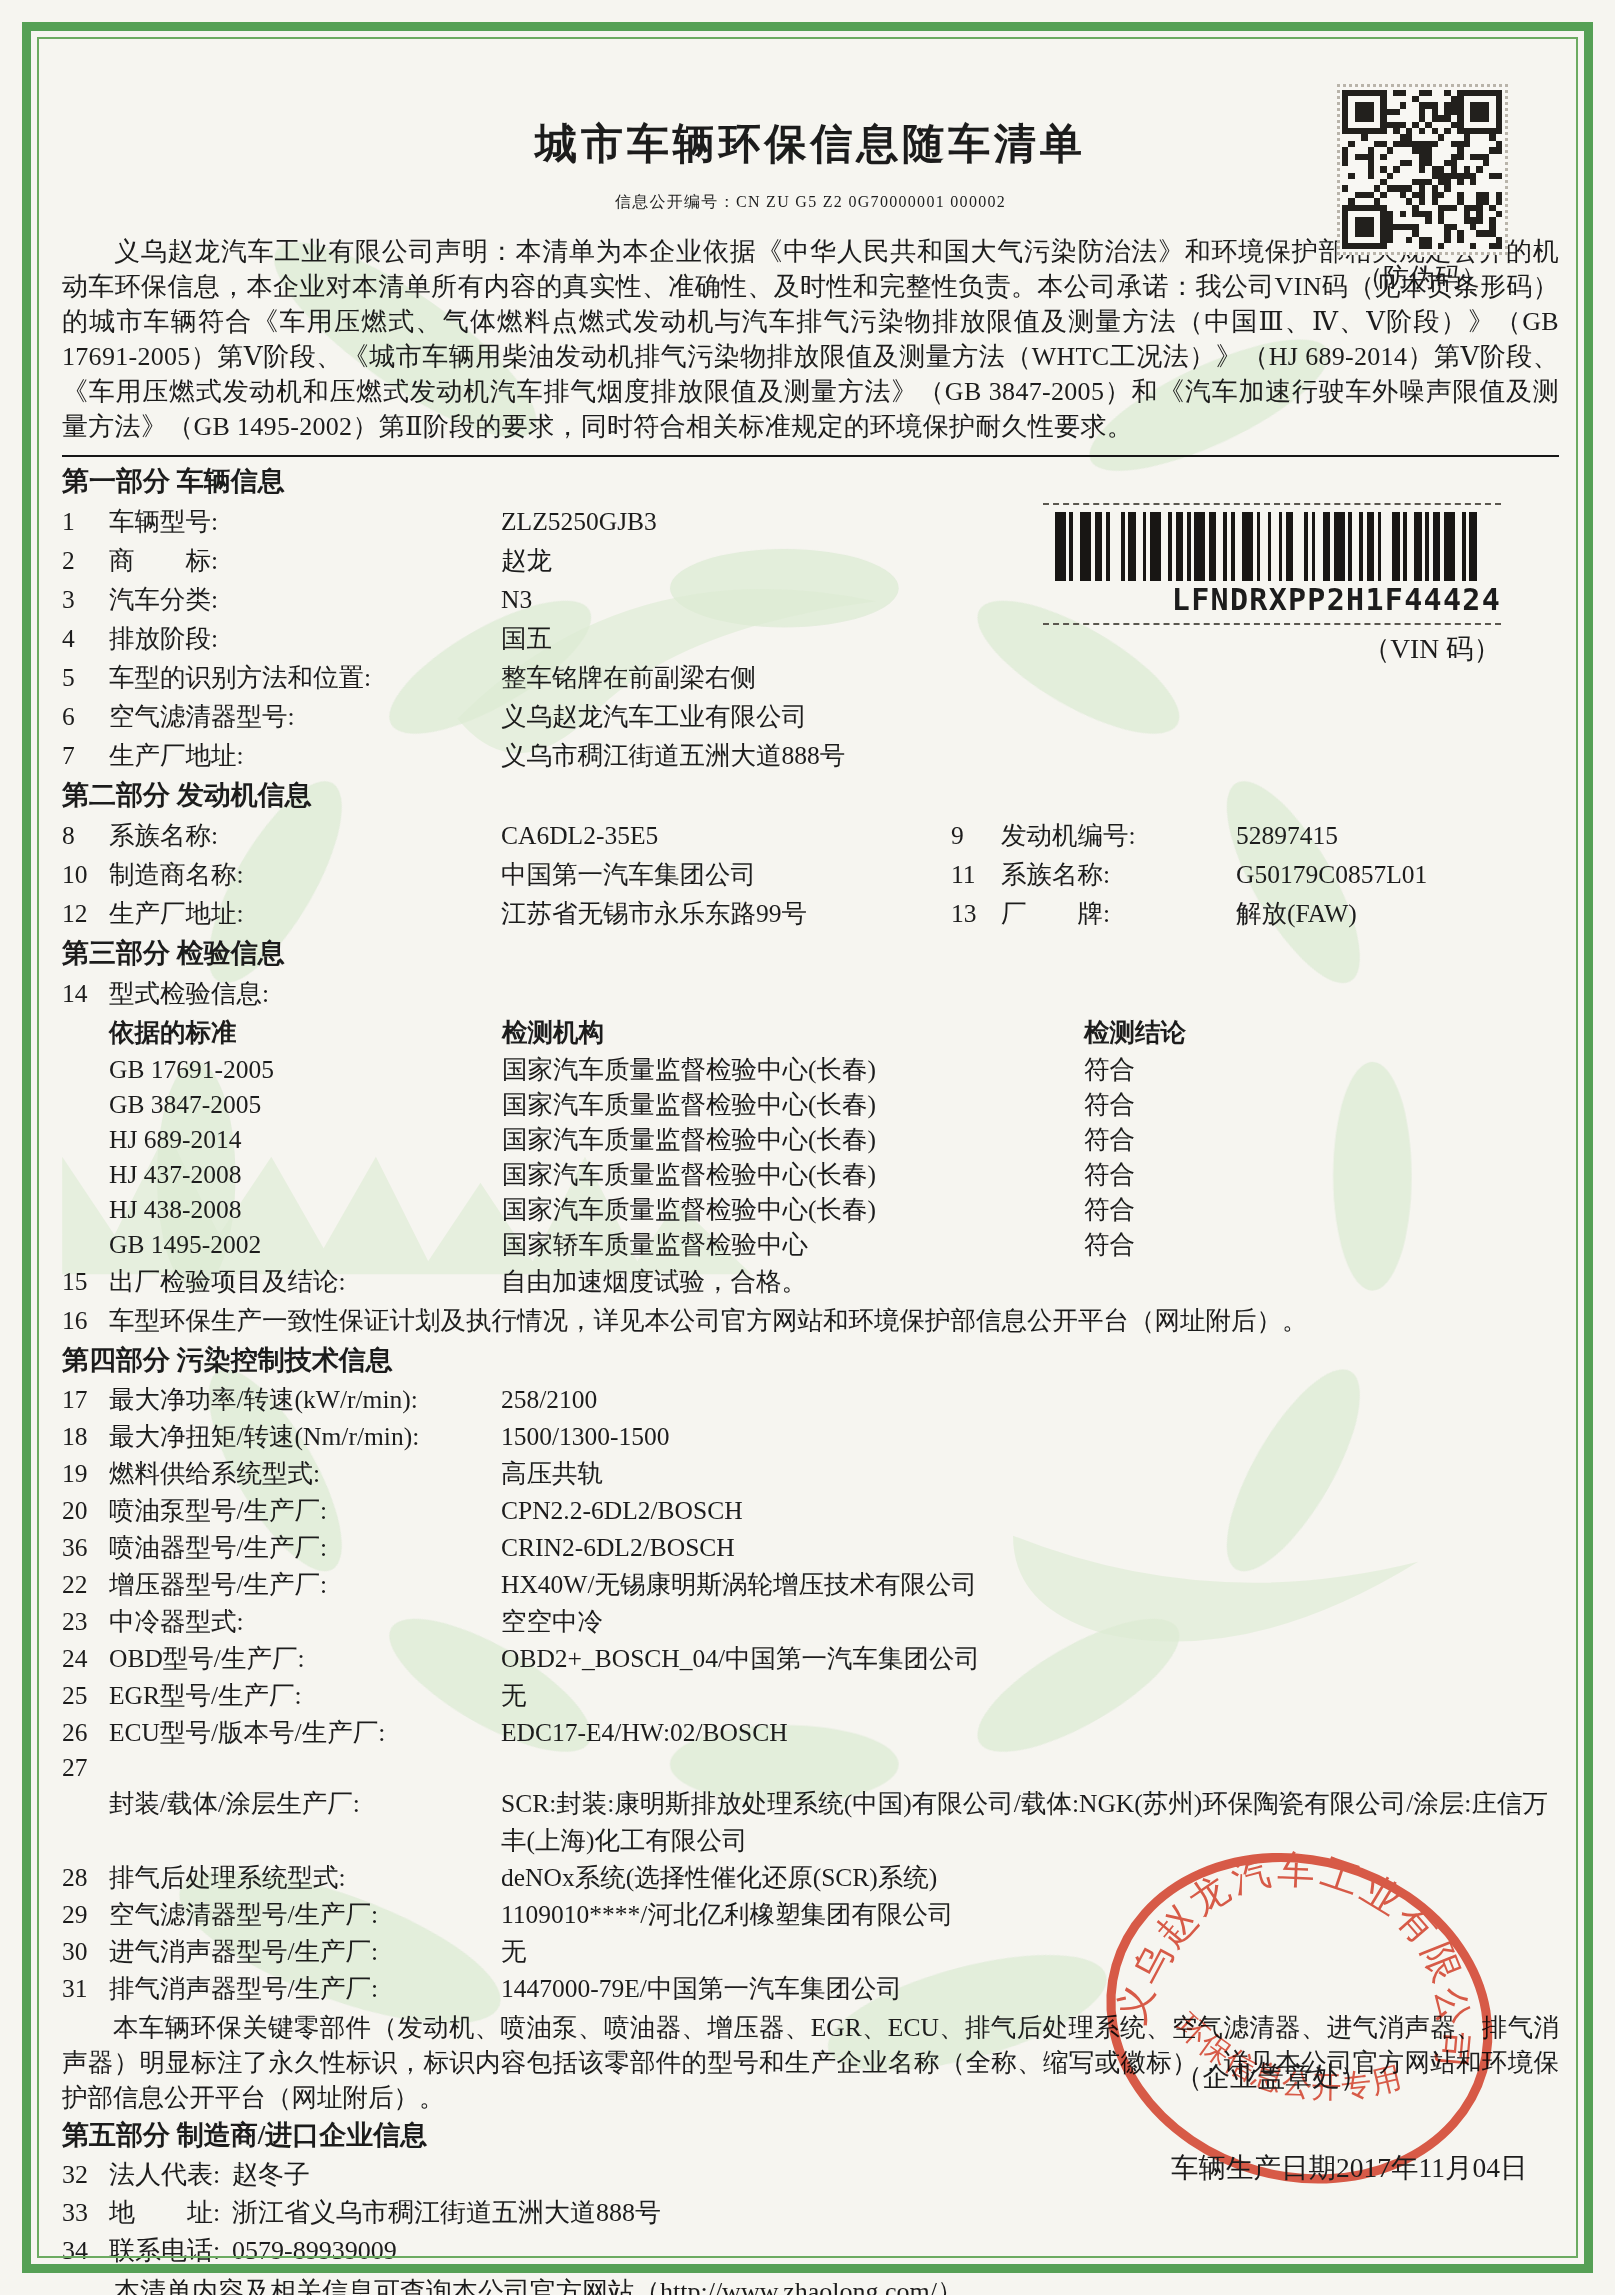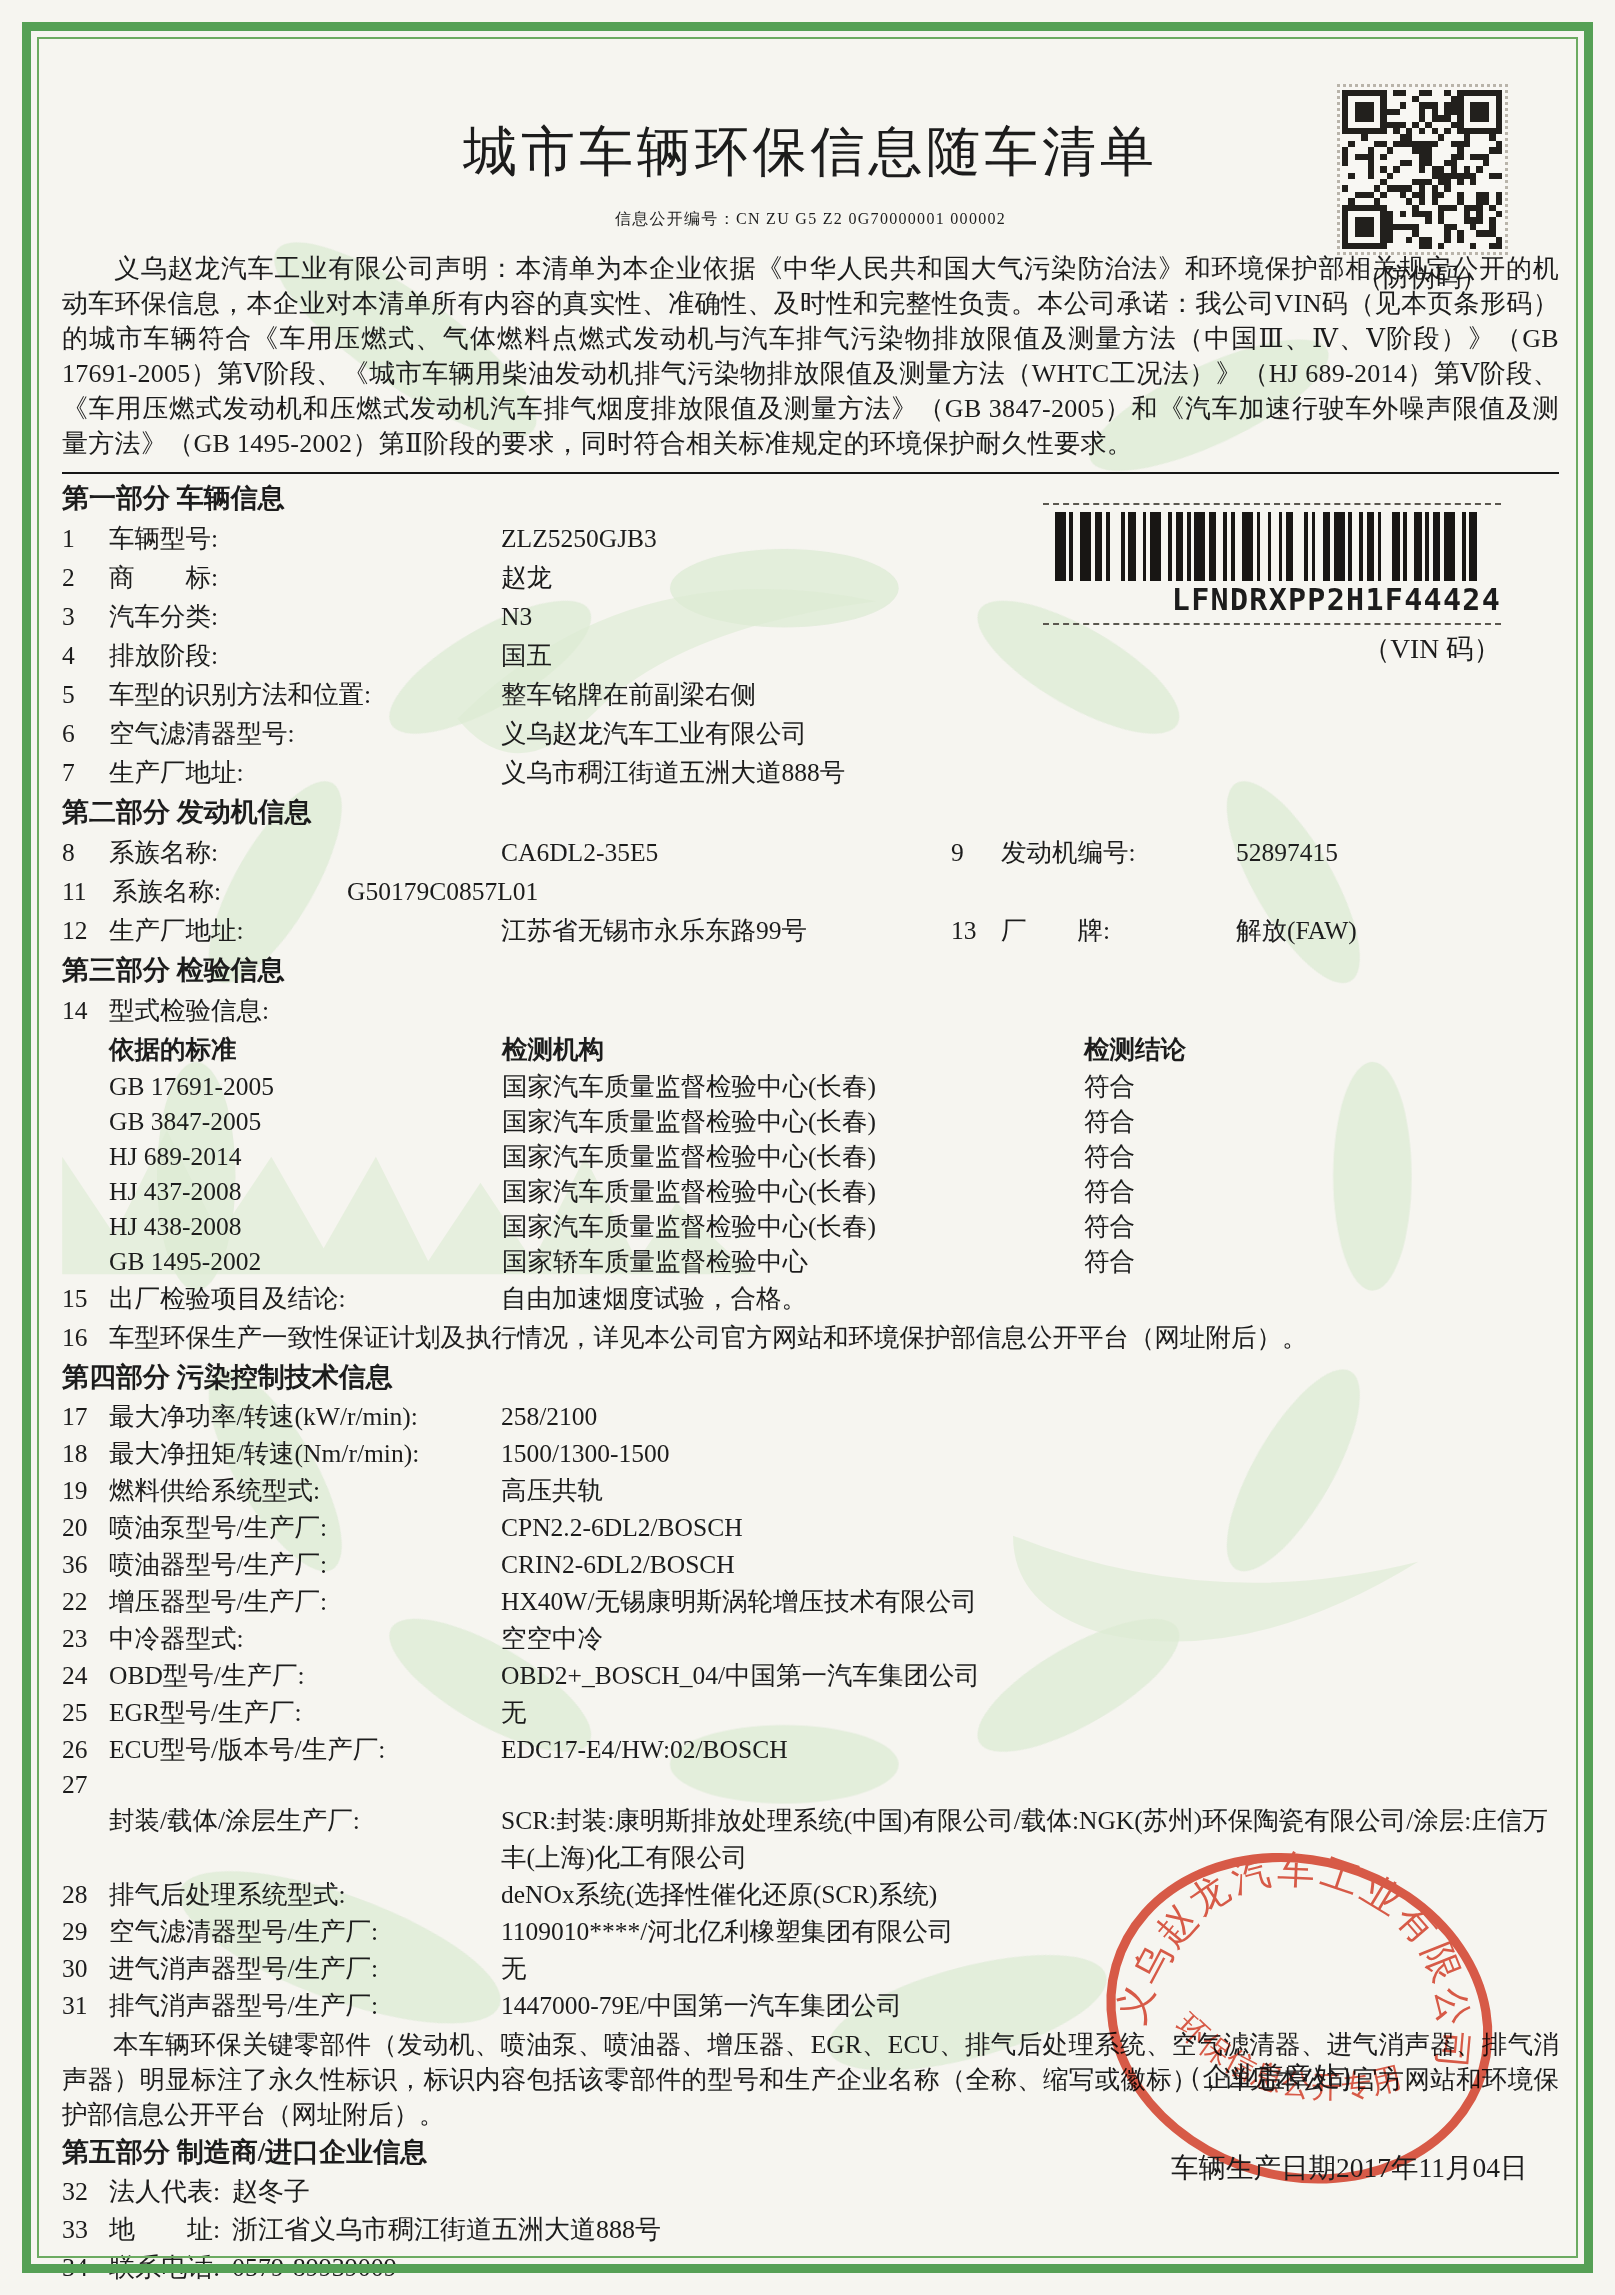--- a/index.html
+++ b/index.html
@@ -8,21 +8,21 @@
     background:#f6f5f0;overflow:hidden;
     font-family:"Liberation Serif","DejaVu Serif",serif;
     color:#1c1c1c;
   }
   .frame-outer{position:absolute;inset:22px;border:9.8px solid #55a055;pointer-events:none;z-index:5;}
   .frame-inner{position:absolute;inset:37px;border:2px solid #6cab61;pointer-events:none;z-index:5;}
   .watermark{position:absolute;left:0;top:0;z-index:0;}
   .content{position:relative;z-index:1;padding:78px 56px 0 62px;}
 
   .title{
-    text-align:center;font-size:54px;font-weight:400;letter-spacing:3.9px;
+    text-align:center;font-size:42px;font-weight:700;letter-spacing:3.9px;
     margin-top:38px;
   }
   .subtitle{text-align:center;font-size:16px;margin-top:19.6px;letter-spacing:1.3px;}
   .decl{
     font-size:26px;line-height:35px;text-align:justify;margin-top:21px;
     text-indent:2em;letter-spacing:0.3px;
   }
   .black-rule{border:none;border-top:2.6px solid #161616;margin:11.8px 0 3.9px 0;}
 
   .sec-header{font-size:27px;font-weight:700;line-height:41px;}
@@ -546,20 +546,25 @@
         <span class="lbl">系族名称:</span>
         <span class="val">CA6DL2-35E5</span>
       </span>
       <span class="p2r">
         <span class="num">9</span>
         <span class="lbl">发动机编号:</span>
         <span class="val">52897415</span>
       </span>
     </div>
     <div class="p2row">
+      <span class="p2l">
+        <span class="num">10</span>
+        <span class="lbl">制造商名称:</span>
+        <span class="val">中国第一汽车集团公司</span>
+      </span>
       <span class="p2r">
         <span class="num">11</span>
         <span class="lbl">系族名称:</span>
         <span class="val">G50179C0857L01</span>
       </span>
     </div>
     <div class="p2row">
       <span class="p2l">
         <span class="num">12</span>
         <span class="lbl">生产厂地址:</span>

